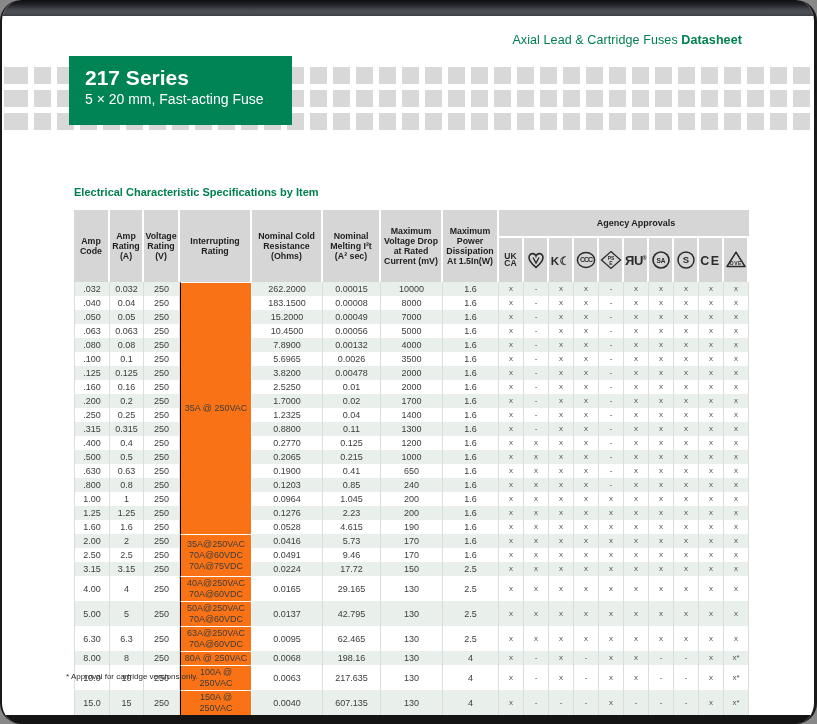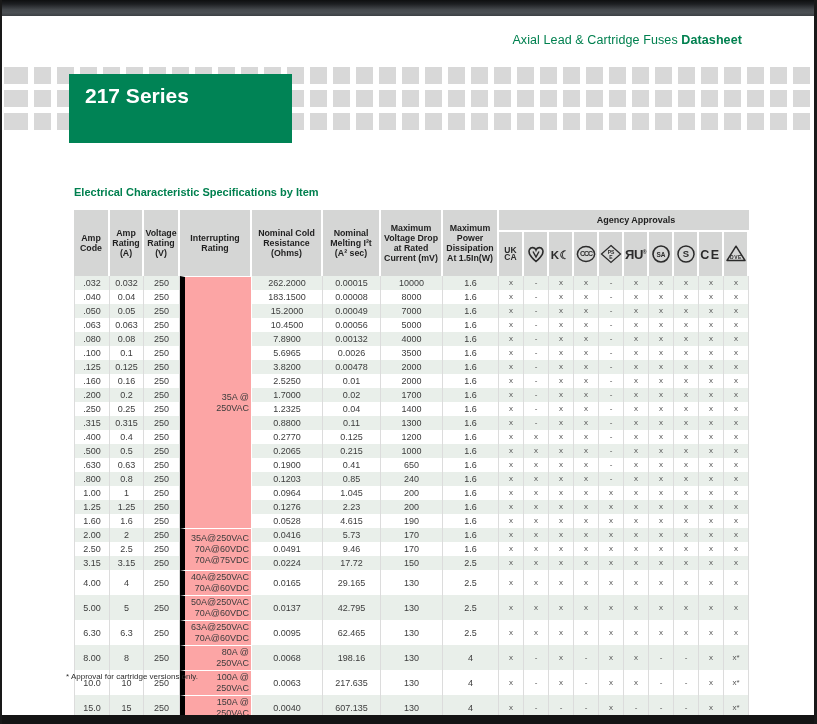--- a/index.html
+++ b/index.html
@@ -7,20 +7,21 @@
   .page {
     position: relative;
     width: 817px;
     height: 724px;
     margin: 0 auto;
     background: #fff;
     overflow: hidden;
     font-family: "Liberation Sans", sans-serif;
     border-left: 2px solid #191919;
     border-right: 3px solid #191919;
+    border-radius: 21px;
   }
   .topbar {
     position: absolute; top: 0; left: 0; right: 0; height: 16px;
     background: linear-gradient(180deg, #0e0f10 0%, #1d1f22 25%, #45494d 60%, #4c5054 80%, #3c4044 100%);
   }
   .bottombar {
     position: absolute; bottom: 0; left: 0; right: 0; height: 9px;
     background: #141414;
   }
   .doc-header {
@@ -29,58 +30,58 @@
   }
   .doc-header b { font-weight: bold; }
   .pattern-band {
     position: absolute; top: 67px; left: 0; right: 0; height: 63px;
     background-image:
       repeating-linear-gradient(to right, transparent 0 17px, #fff 17px 23px),
       repeating-linear-gradient(to bottom, #d8d8d8 0 17px, #fff 17px 23px);
     background-position: 9px 0;
   }
   .series-banner {
-    position: absolute; top: 74px; left: 67px; width: 223px; height: 69px;
+    position: absolute; top: 56px; left: 67px; width: 223px; height: 69px;
     background: #008355; color: #fff; padding: 9px 0 0 16px;
   }
   .series-title { font-size: 21px; font-weight: bold; line-height: 25px; }
   .series-sub { font-size: 14px; line-height: 19px; font-weight: 400; }
   .section-title {
     position: absolute; top: 186px; left: 72px; width: 675px;
     text-align: left; font-size: 11px; font-weight: bold; color: #00804f;
   }
   table.spec-table {
     position: absolute; top: 210px; left: 72px; width: 675px;
     border-collapse: separate; border-spacing: 0; table-layout: fixed;
   }
   th.col-h {
     background: #d5d6d5; border-right: 2px solid #fff;
     font-size: 8.8px; font-weight: bold; color: #1f1f1f;
     line-height: 10px; padding: 2px 1px; text-align: center; vertical-align: middle;
   }
   th.agency-h {
     background: #d5d6d5; border-bottom: 2px solid #fff;
-    font-size: 9px; font-weight: bold; color: #1f1f1f; height: 22px; text-align: center; padding-left: 24px;
+    font-size: 9px; font-weight: bold; color: #1f1f1f; height: 28px; text-align: center; padding-left: 24px;
   }
   th.icon-cell {
     background: #d5d6d5; border-right: 2px solid #fff;
     height: 44px; vertical-align: middle; text-align: center; padding: 0;
     color: #2b2b2b;
   }
   th.icon-cell:last-child, th.col-h.power { border-right: 2px solid #fff; }
   tbody td {
     font-size: 9px; color: #3c3c3c; text-align: center;
     padding: 1px 2px; height: 14px; line-height: 12px;
     border-right: 1px solid #dcdcdc;
   }
   tbody td:first-child { border-left: 1px solid #dcdcdc; }
   tbody tr:nth-child(odd) { background: #e9efea; }
   td.int-cell {
-    background: #fca5a5; border-left: 5px solid #000000; border-right: 1px solid #fff;
-    border-top: 1px solid #fff; font-size: 9px; line-height: 11px; vertical-align: middle; text-align: right;
+    background: #f97316; border-left: 1px solid #000000; border-right: 1px solid #fff;
+    border-top: 1px solid #fff; font-size: 9px; line-height: 11px; vertical-align: middle;
   }
   td.appr { font-size: 8px; color: #555; }
   .footnote {
     position: absolute; top: 672px; left: 64px;
     font-size: 8px; color: #2e2e2e;
   }
   
   .ukca { font-weight: 800; font-size: 8.5px; line-height: 7.5px; letter-spacing: 0.2px; }
   .ul-mark { font-weight: 800; font-size: 13px; letter-spacing: -0.5px; }
   .ul-mark sup { font-size: 5px; }
@@ -96,20 +97,21 @@
 
   <div class="doc-header">
     <span>Axial Lead &amp; Cartridge Fuses</span>
     <b>Datasheet</b>
   </div>
 
   <div class="pattern-band"></div>
 
   <div class="series-banner">
     <div class="series-title">217 Series</div>
+    <div class="series-sub">5 × 20 mm, Fast-acting Fuse</div>
   </div>
 
   <div class="section-title">Electrical Characteristic Specifications by Item</div>
 
   <table class="spec-table">
     <colgroup>
       <col style="width:36px">
         <col style="width:34px">
         <col style="width:36px">
         <col style="width:72px">

